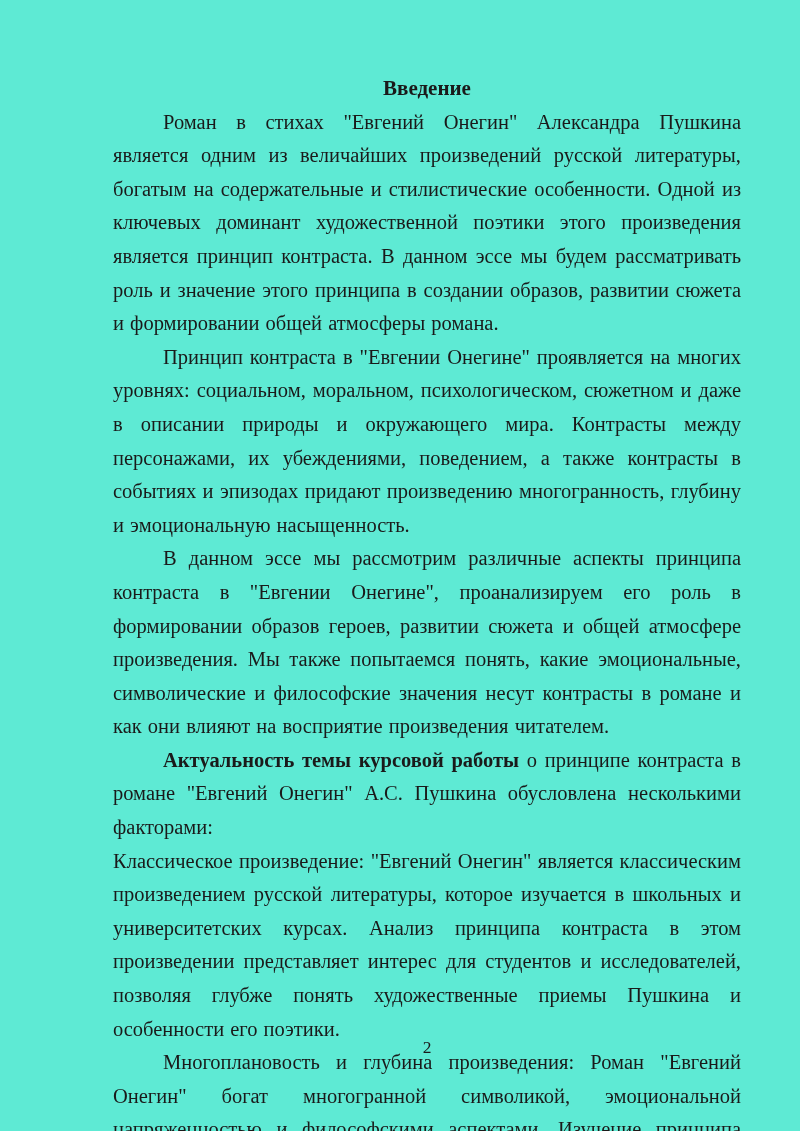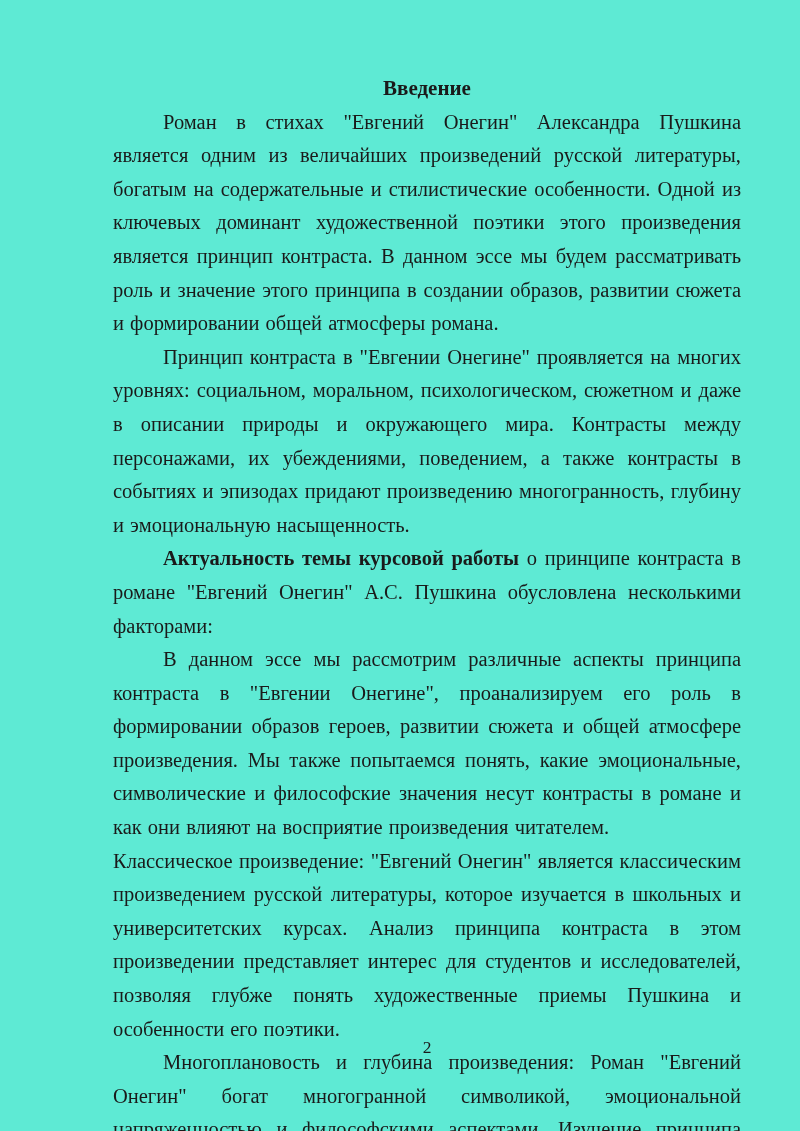--- a/index.html
+++ b/index.html
@@ -55,19 +55,19 @@
   }
 </style>
 </head>
 <body>
 
 <div class="page">
   <div class="content">
     <h1 class="doc-title">Введение</h1>
     <p class="para">Роман в стихах "Евгений Онегин" Александра Пушкина является одним из величайших произведений русской литературы, богатым на содержательные и стилистические особенности. Одной из ключевых доминант художественной поэтики этого произведения является принцип контраста. В данном эссе мы будем рассматривать роль и значение этого принципа в создании образов, развитии сюжета и формировании общей атмосферы романа.</p>
     <p class="para">Принцип контраста в "Евгении Онегине" проявляется на многих уровнях: социальном, моральном, психологическом, сюжетном и даже в описании природы и окружающего мира. Контрасты между персонажами, их убеждениями, поведением, а также контрасты в событиях и эпизодах придают произведению многогранность, глубину и эмоциональную насыщенность.</p>
+    <p class="para">В данном эссе мы рассмотрим различные аспекты принципа контраста в "Евгении Онегине", проанализируем его роль в формировании образов героев, развитии сюжета и общей атмосфере произведения. Мы также попытаемся понять, какие эмоциональные, символические и философские значения несут контрасты в романе и как они влияют на восприятие произведения читателем.</p>
     <p class="para"><b>Актуальность темы курсовой работы</b><span> о принципе контраста в романе "Евгений Онегин" А.С. Пушкина обусловлена несколькими факторами:</span></p>
-    <p class="para">В данном эссе мы рассмотрим различные аспекты принципа контраста в "Евгении Онегине", проанализируем его роль в формировании образов героев, развитии сюжета и общей атмосфере произведения. Мы также попытаемся понять, какие эмоциональные, символические и философские значения несут контрасты в романе и как они влияют на восприятие произведения читателем.</p>
     <p class="para no-indent">Классическое произведение: "Евгений Онегин" является классическим произведением русской литературы, которое изучается в школьных и университетских курсах. Анализ принципа контраста в этом произведении представляет интерес для студентов и исследователей, позволяя глубже понять художественные приемы Пушкина и особенности его поэтики.</p>
     <p class="para">Многоплановость и глубина произведения: Роман "Евгений Онегин" богат многогранной символикой, эмоциональной напряженностью и философскими аспектами. Изучение принципа контраста позволяет раскрыть богатство содержания и тонкие нюансы произведения.</p>
   </div>
   <div class="page-number">2</div>
 </div>
 
 </body></html>

